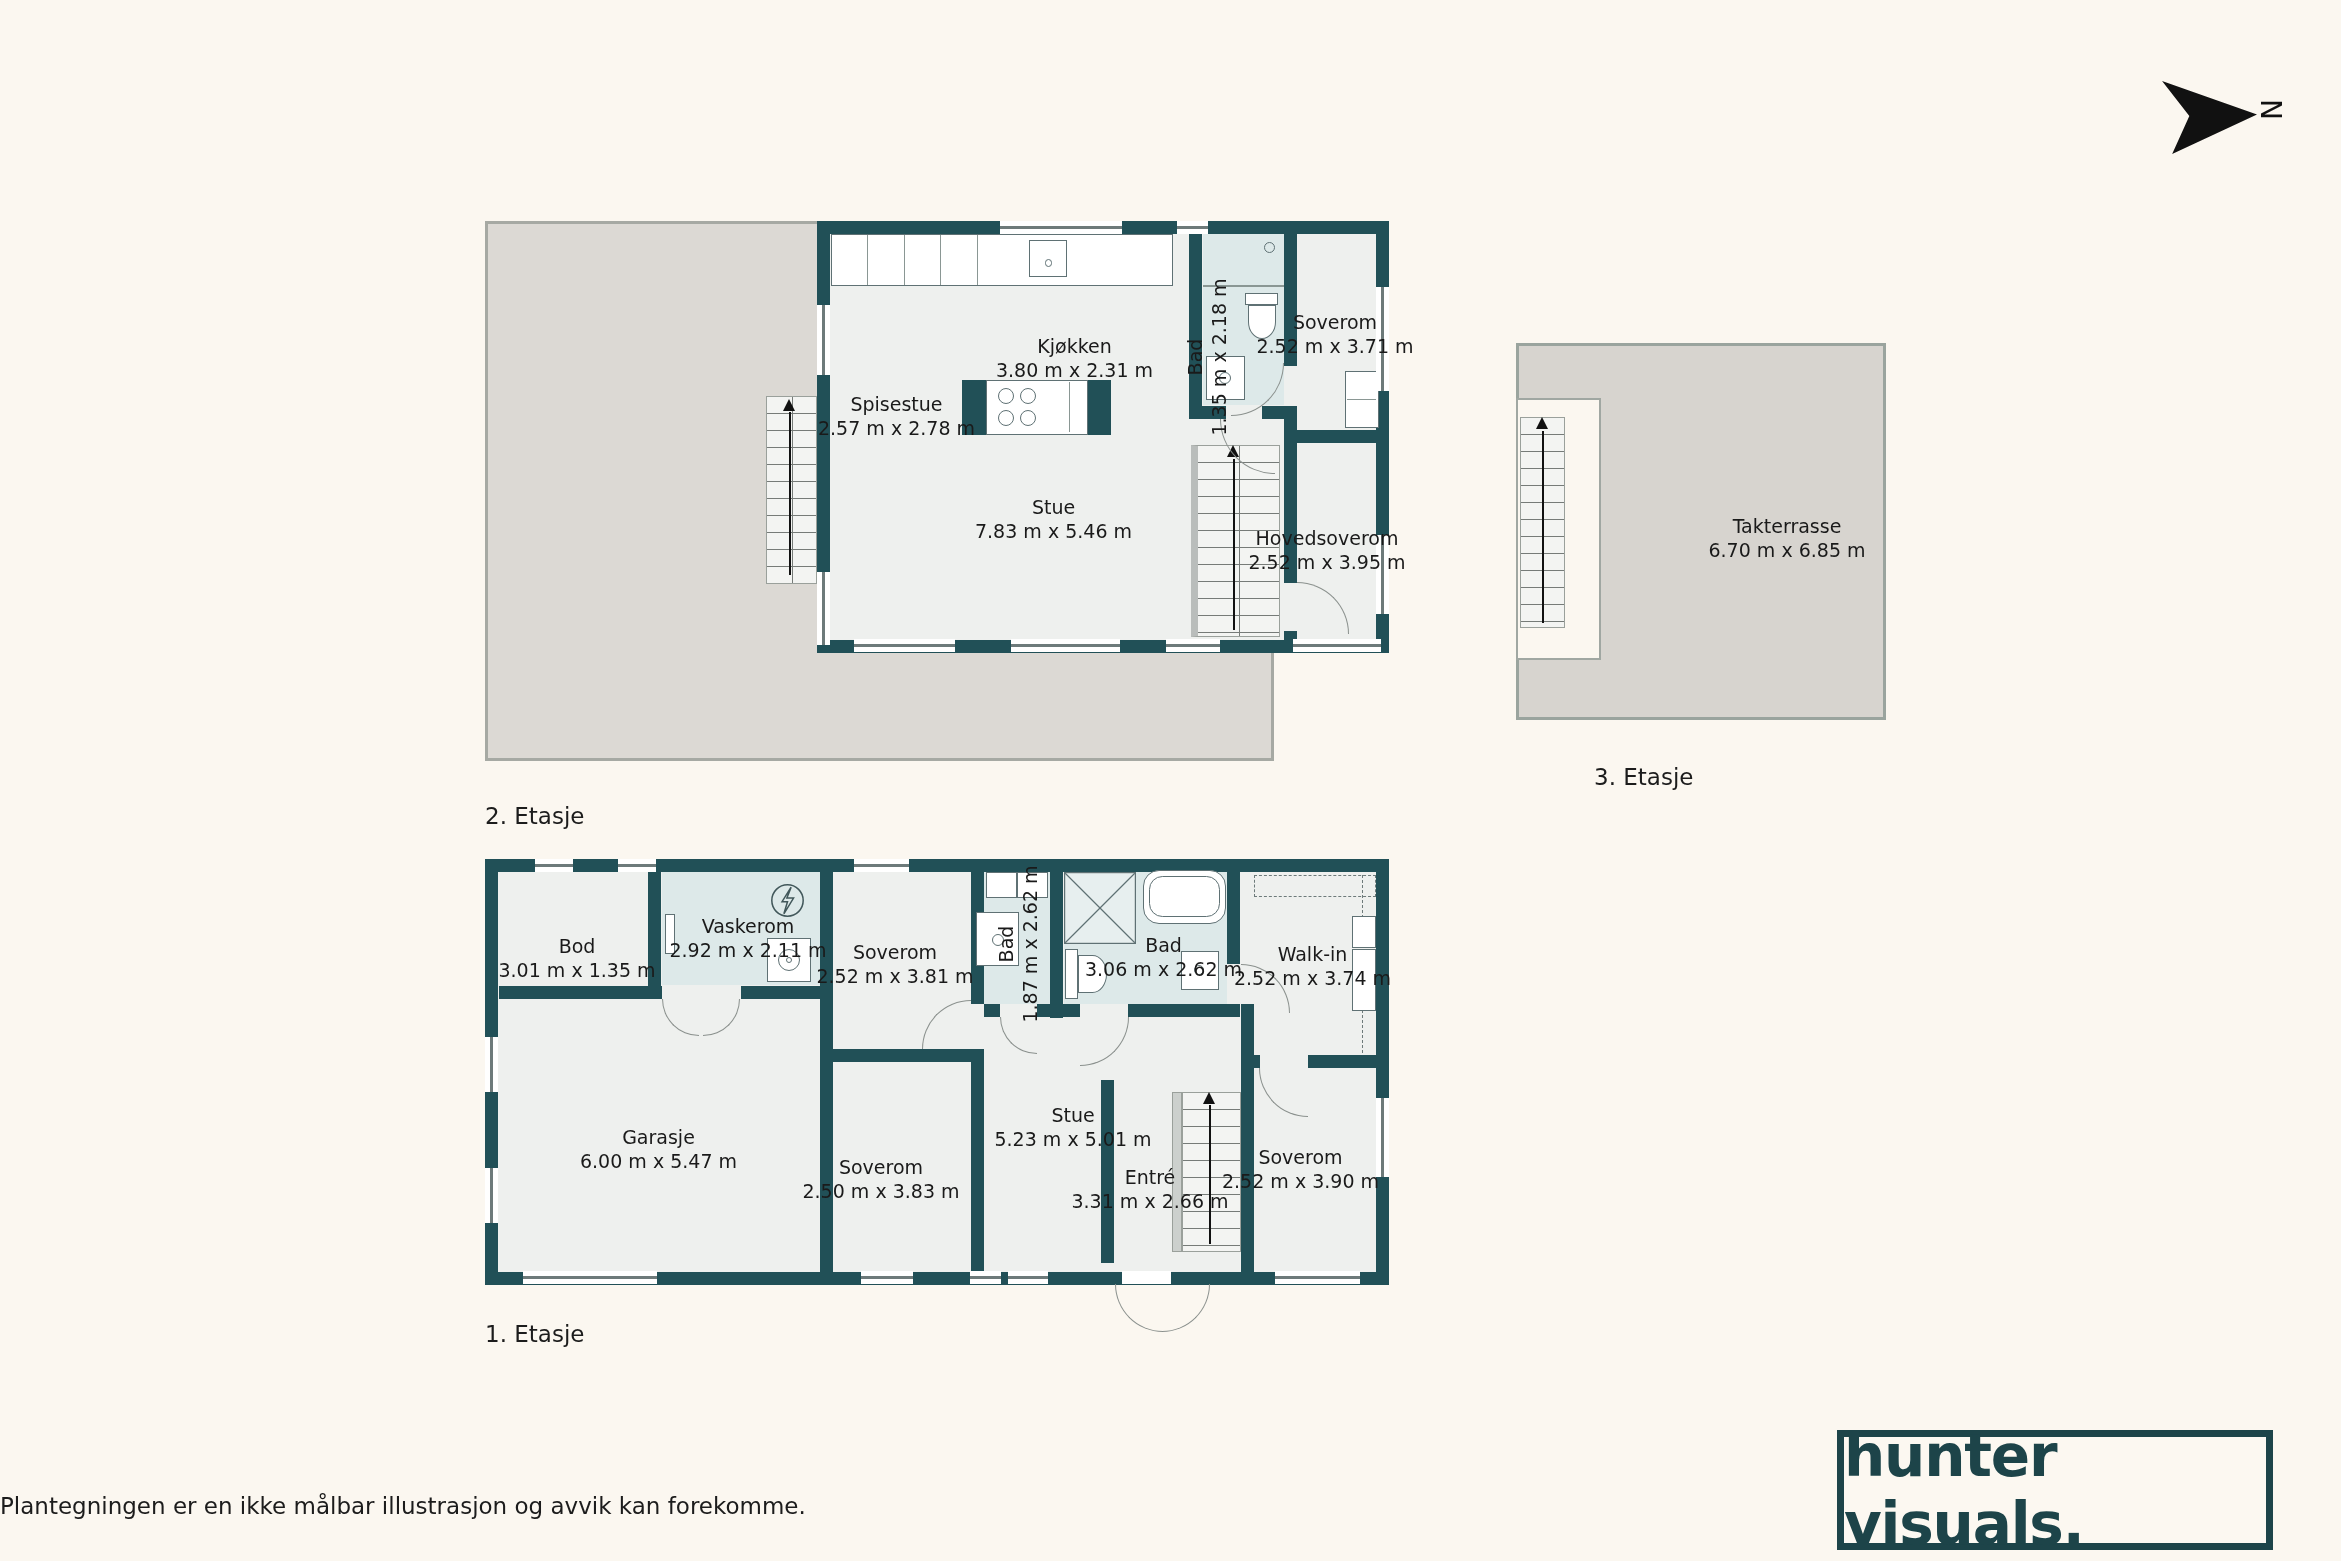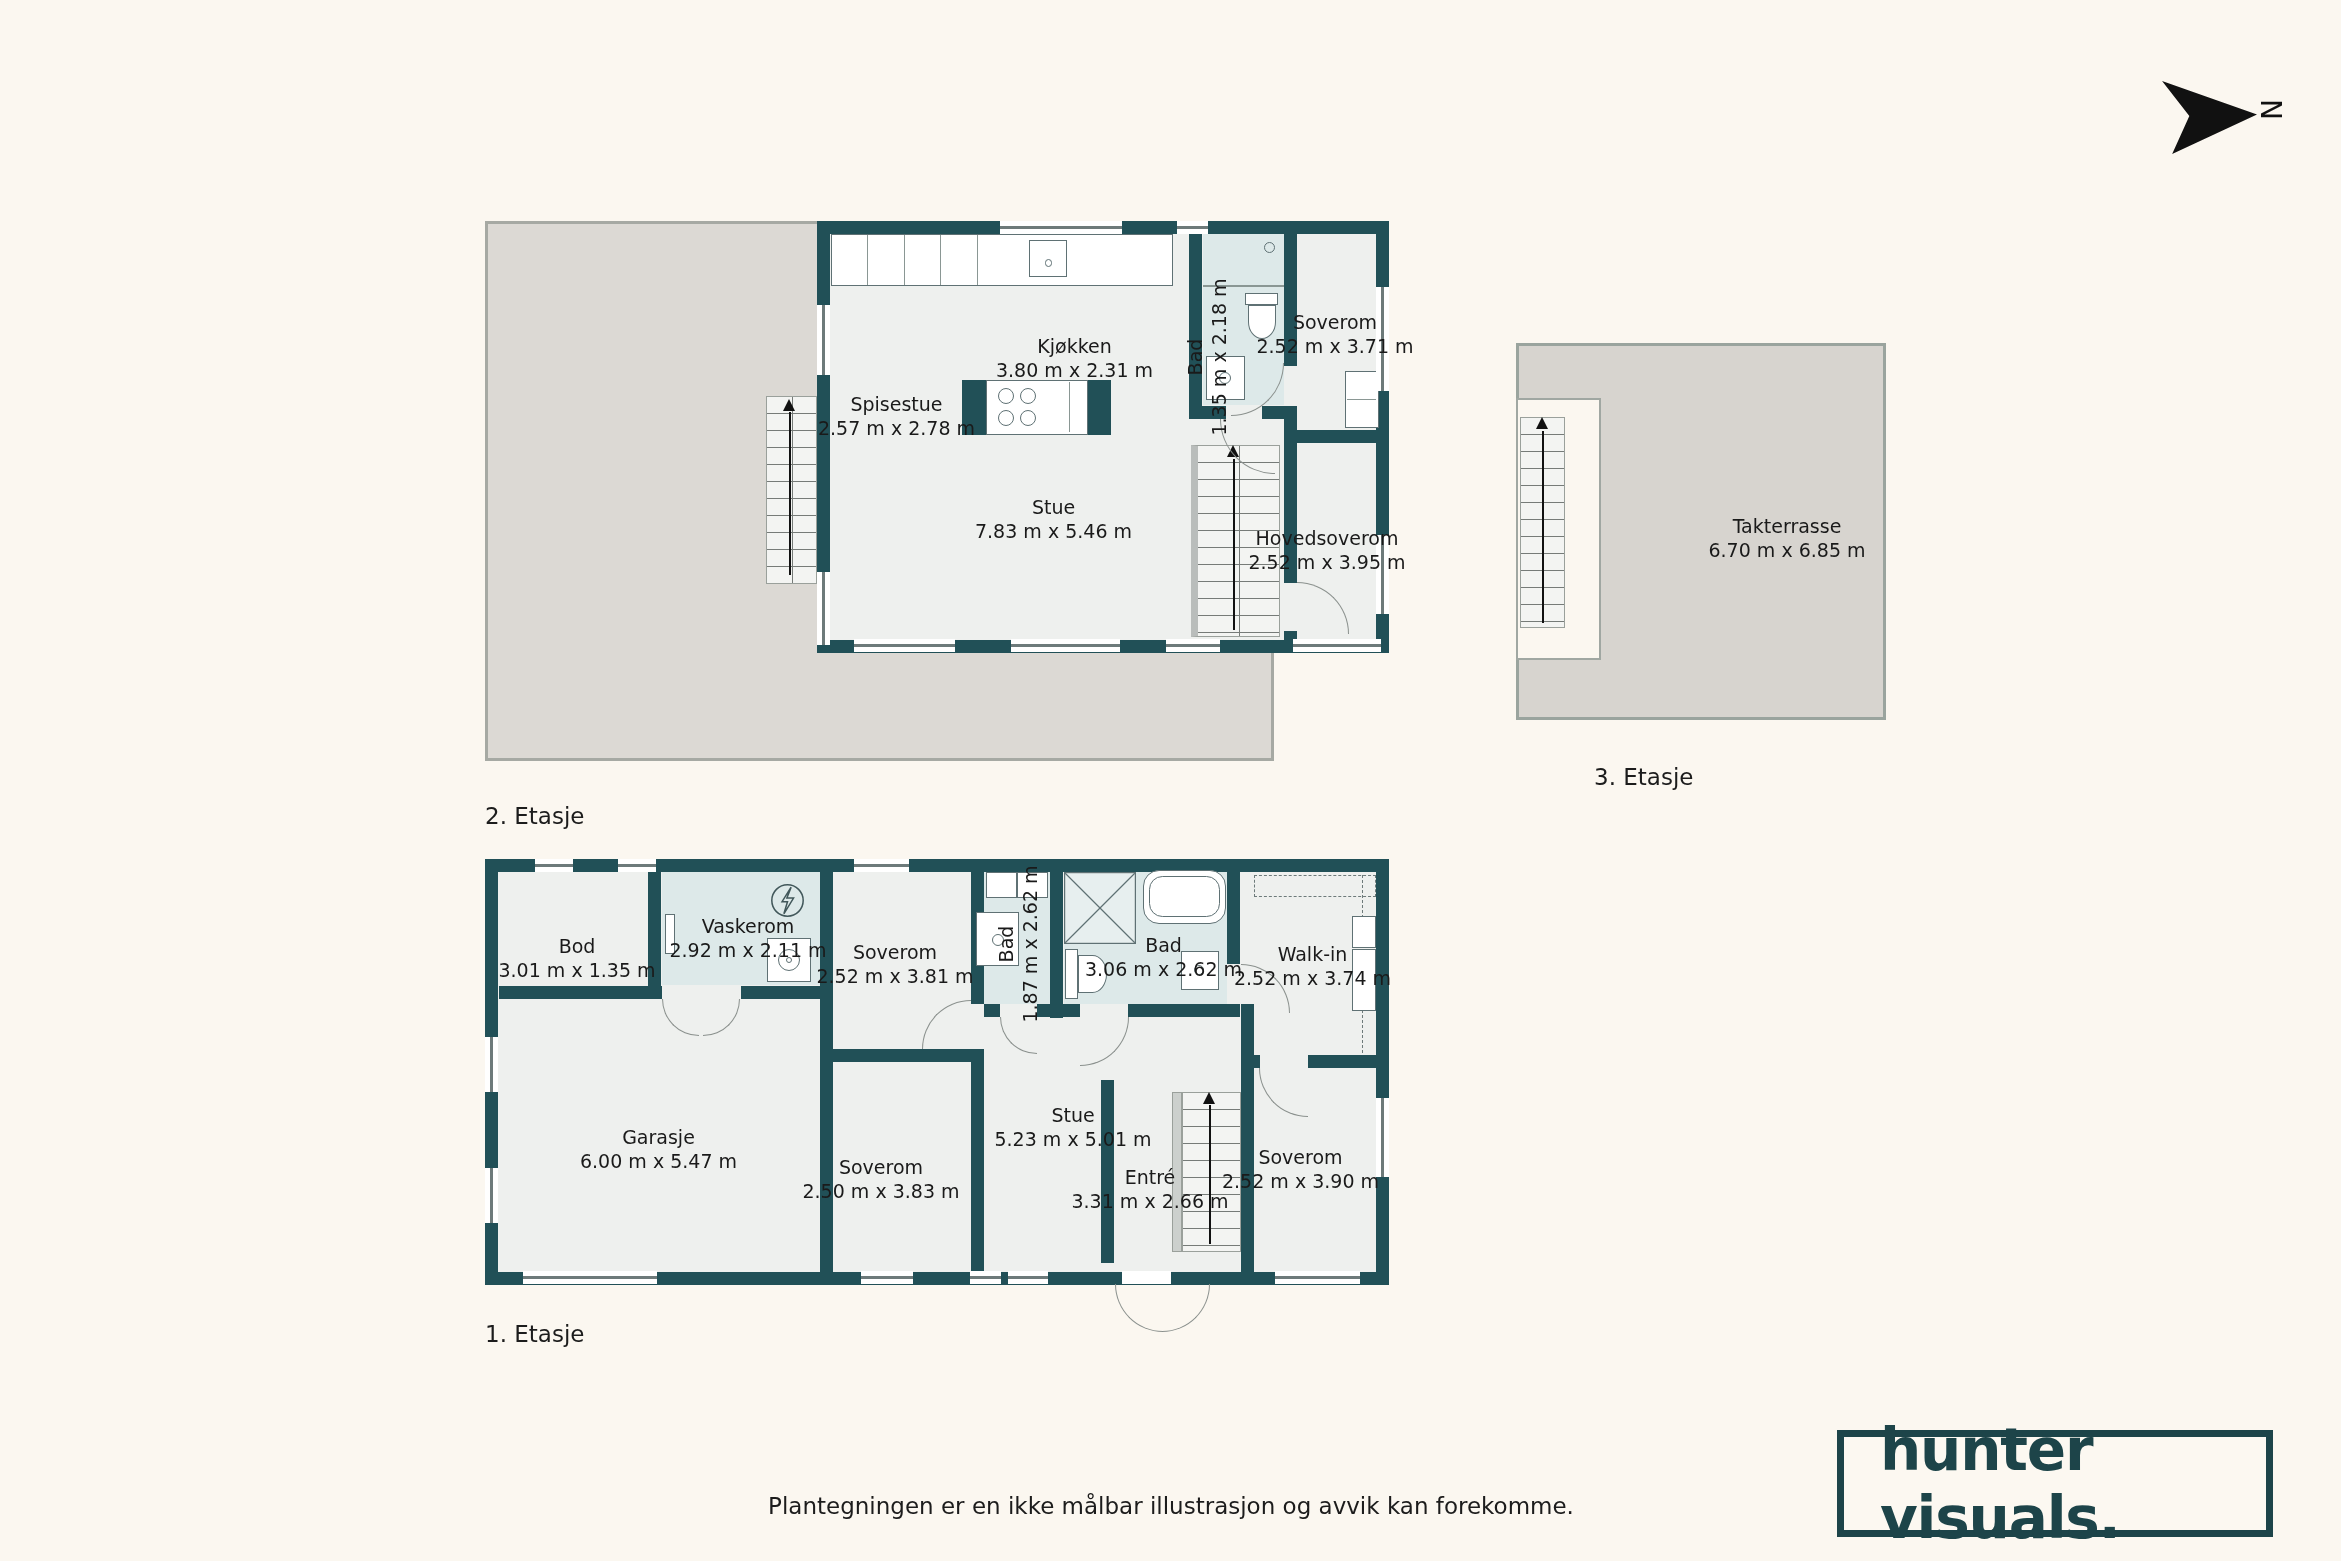--- a/index.html
+++ b/index.html
@@ -30,24 +30,24 @@
           text-align:center;font-size:19px;line-height:1.28;color:#1a1a1a;white-space:nowrap;}
   .rot{transform:rotate(-90deg);}
   .flabel{position:absolute;font-size:23px;color:#1c1c1c;}
   .dash{position:absolute;border:1.2px dashed #6d7a7a;box-sizing:border-box;}
   .dashv{position:absolute;border-left:1.2px dashed #6d7a7a;width:0;}
   .stem{position:absolute;width:1.8px;background:#111;}
   .uphead{position:absolute;width:0;height:0;border-left:6.7px solid transparent;border-right:6.7px solid transparent;border-bottom:12.2px solid #111;}
   #north-arrow{position:absolute;left:2156px;top:81px;width:101px;height:73px;background:#111;
                clip-path:polygon(6% 0%,100% 46%,16% 100%,33% 48%);}
   #north-n{position:absolute;left:2260px;top:93px;font-size:28px;color:#111;transform:rotate(90deg);}
-  #logo{position:absolute;left:1837px;top:1430px;width:436px;height:107px;border:7.3px solid #1d4449;box-sizing:border-box;
-        display:flex;align-items:center;background:#fcf8f1;padding-left:36px;}
+  #logo{position:absolute;left:1837px;top:1430px;width:436px;height:120px;border:7.3px solid #1d4449;box-sizing:border-box;
+        display:flex;align-items:center;background:#fcf8f1;}
   #logo span{font-size:58px;font-weight:700;letter-spacing:-1.2px;color:#1d4449;}
-  #footer{position:absolute;left:0;width:2342px;top:1493px;text-align:center;font-size:23px;color:#1c1c1c;}
+  #footer{position:absolute;left:0;width:2342px;top:1493px;font-size:23px;color:#1c1c1c;}
 </style>
 </head>
 <body>
 
 <div id="canvas">
 
   <div id="north-arrow"></div>
   <div id="north-n">N</div>
 
   <div class="outdoor" style="left:485px;top:221px;width:789px;height:540px;"></div>

